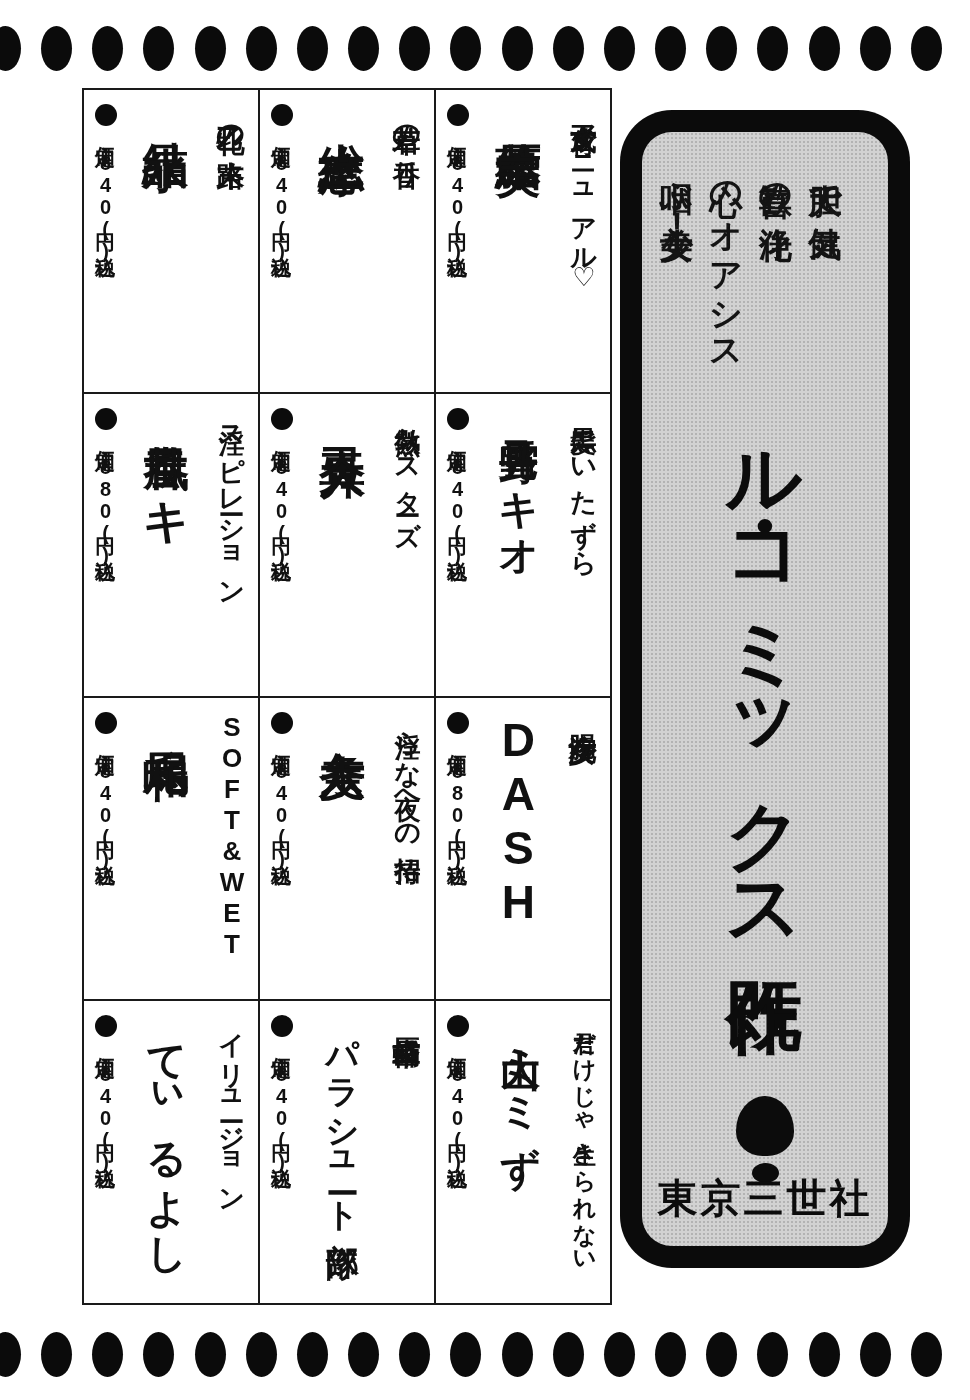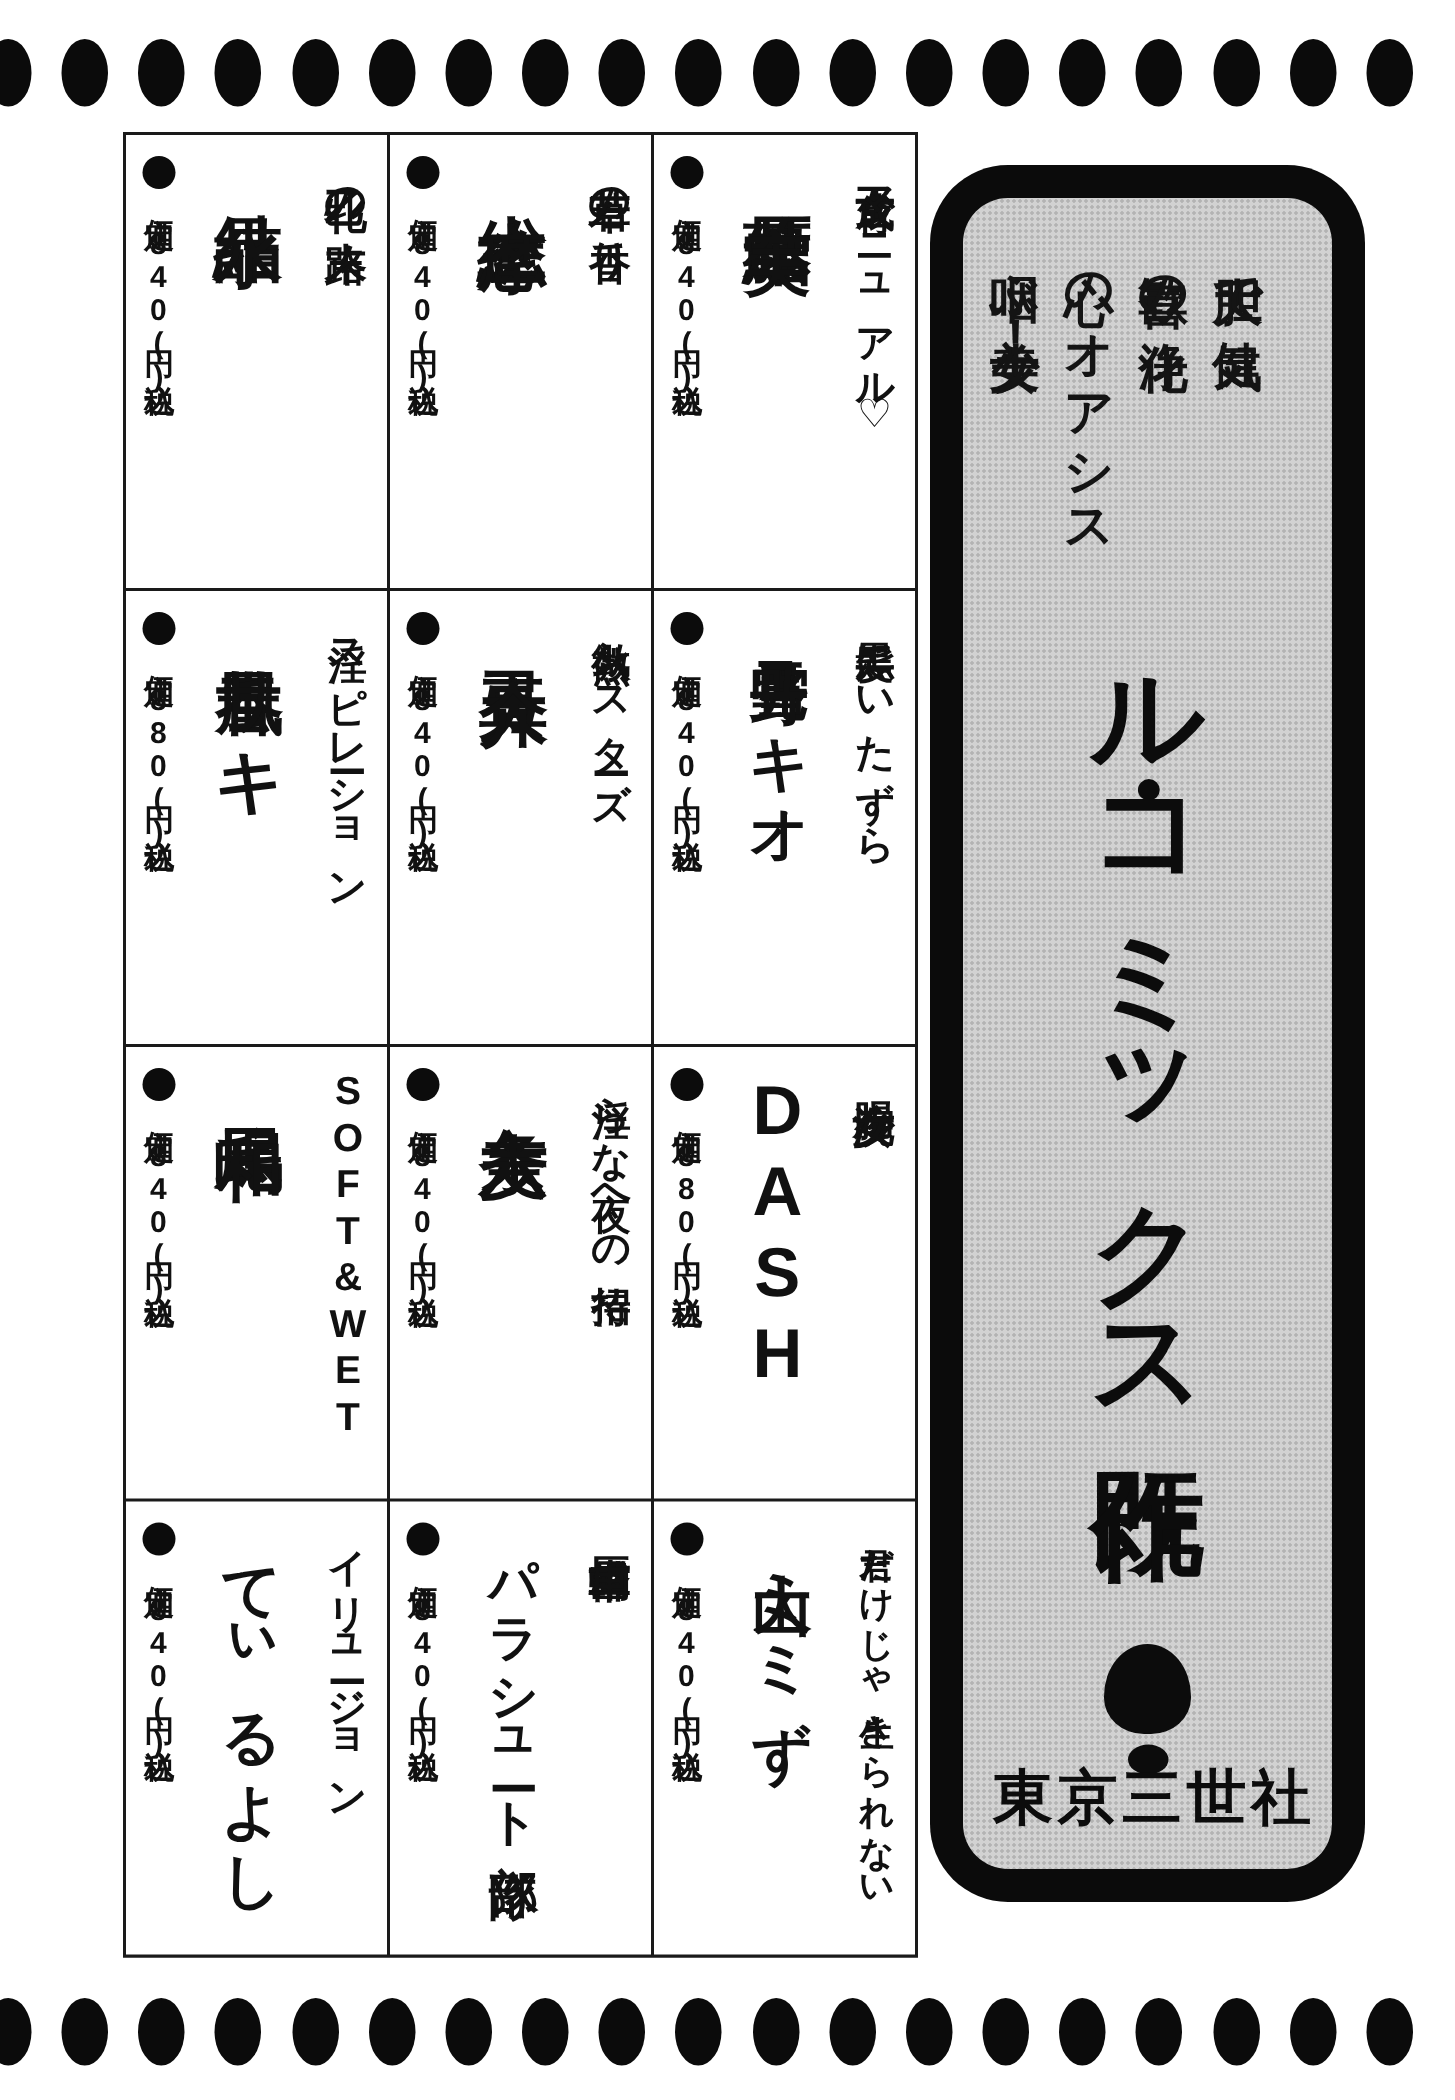--- a/index.html
+++ b/index.html
@@ -136,25 +136,25 @@
   .excl-dot {
     margin-top: 7px;
     width: 27px; height: 20px;
     background: #0c0c0c;
     border-radius: 50%;
   }
   .publisher {
     position: absolute;
     bottom: 20px; left: 0;
     width: 100%;
+    text-align: center;
     font-size: 40px;
     font-weight: 900;
     letter-spacing: 3px;
     color: #0c0c0c;
-    margin-left: 20px;
   }
 </style>
 </head>
 <body>
 
 <div class="dot-row top">
     <div class="dot"></div>
     <div class="dot"></div>
     <div class="dot"></div>
     <div class="dot"></div>

